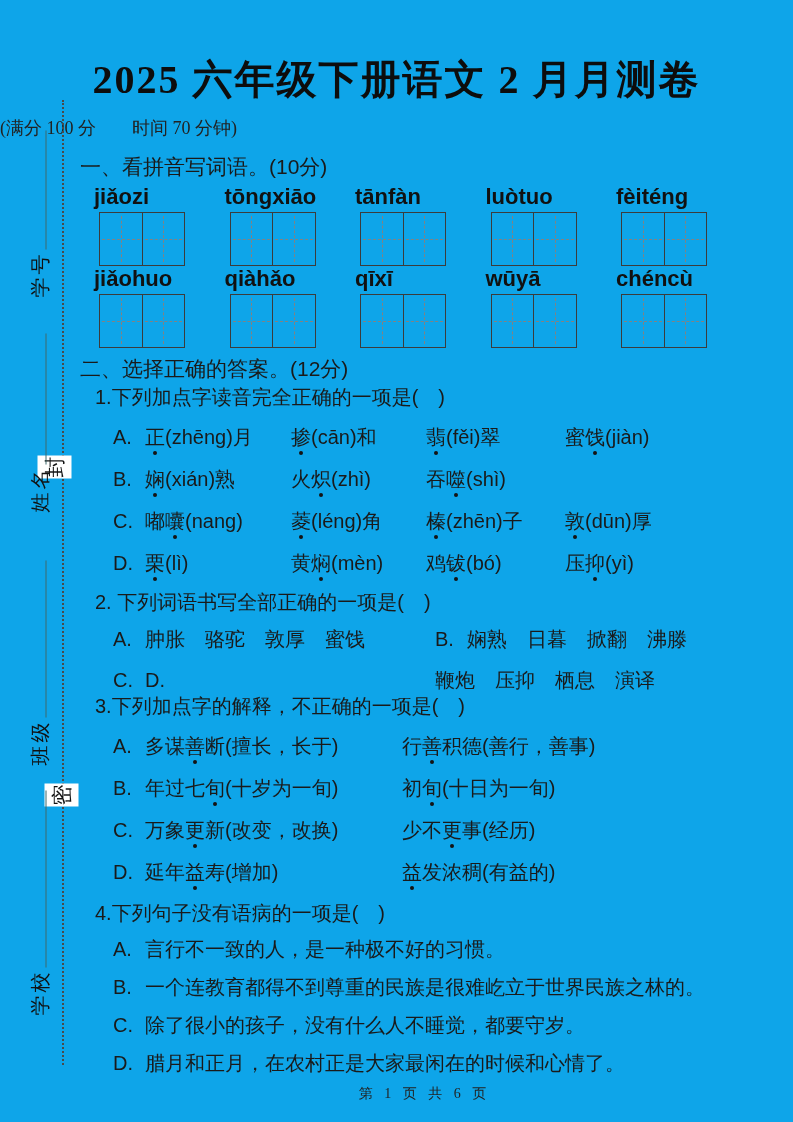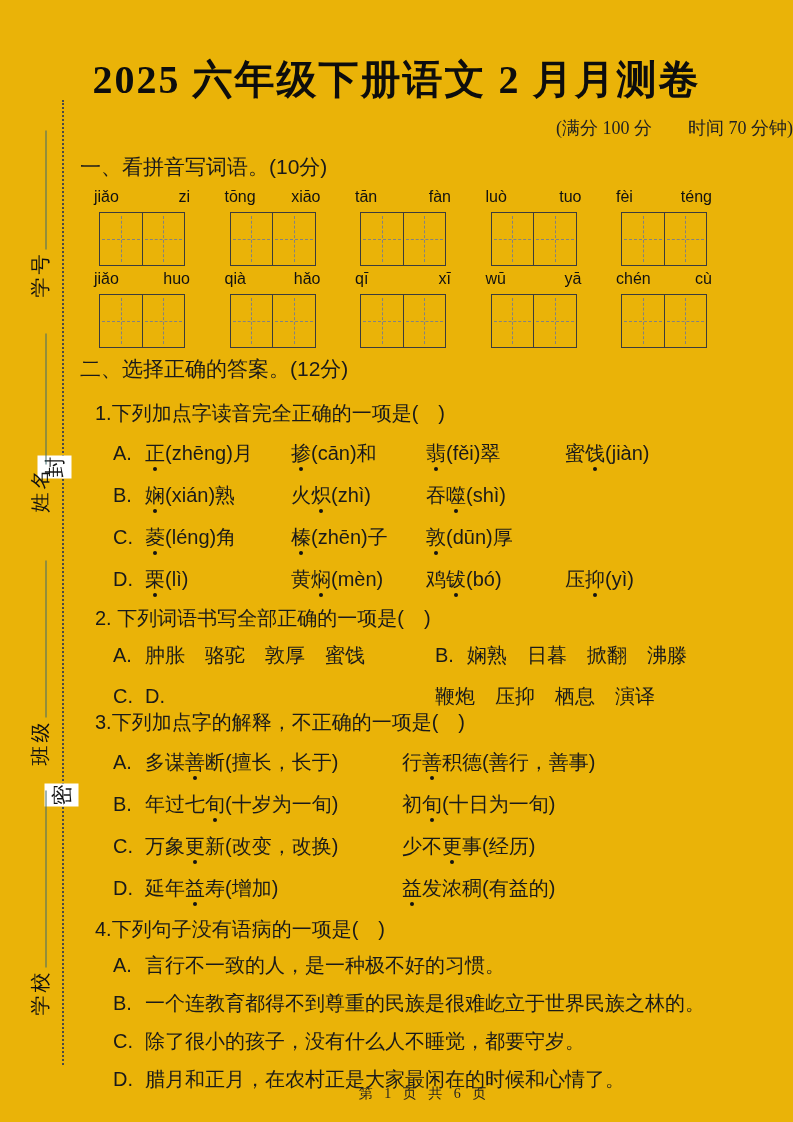--- a/index.html
+++ b/index.html
@@ -1,48 +1,48 @@
 <!DOCTYPE html>
 <html><head>
 <meta charset="utf-8">
 <style>
   html,body{margin:0;padding:0;background:#e8e8e8;}
-  .paper{position:relative;width:793px;height:1122px;background:#eab308;overflow:hidden;
+  .paper{position:relative;width:793px;height:1122px;background:#0ea5e9;overflow:hidden;
          font-family:"Liberation Sans", sans-serif;color:#1a1a1a;}
   
   .title{position:absolute;top:52px;left:0;right:0;text-align:center;
          font-family:"Liberation Serif", serif;font-weight:bold;font-size:40px;letter-spacing:2px;color:#0d0d0d;}
-  .subtitle{position:absolute;top:116px;left:0;right:0;text-align:right;
+  .subtitle{position:absolute;top:116px;left:0;right:0;text-align:left;
          font-family:"Liberation Serif", serif;font-size:18px;color:#222;}
   
   .seal-line{position:absolute;left:62px;top:100px;height:965px;width:0;border-left:2px dotted #4a4a4a;}
   .seal-char{position:absolute;transform:rotate(-90deg);font-size:21px;background:#fff;
          padding:3px 1px;color:#111;font-family:"Liberation Serif", serif;}
   .margin-field{position:absolute;height:28px;display:flex;align-items:flex-end;transform:rotate(-90deg);}
   .margin-field .flabel{font-size:20px;line-height:1;letter-spacing:3px;white-space:nowrap;
          font-family:"Liberation Serif", serif;color:#111;}
   .margin-field .fline{flex:1;border-bottom:1.6px solid #3f6a6d;margin-bottom:3px;margin-left:2px;}
   
   .main{position:absolute;left:80px;top:154px;width:677px;font-size:20px;line-height:26px;}
   .sec-heading{font-size:21px;line-height:26px;}
   .sec-heading.second{margin-top:8px;}
   
   .words-row{display:flex;justify-content:space-between;margin:4px 45px 0 14px;}
   .words-row.first{margin-top:4px;}
   .words-row.secondrow{margin-top:0;}
   .word-block{width:96px;}
-  .pinyin{display:flex;justify-content:space-between;font-size:16px;line-height:26px;color:#111;}
+  .pinyin{display:flex;justify-content:flex-start;font-size:22px;line-height:26px;color:#111;font-weight:bold;}
   .tian-grid{width:86px;height:54px;margin:2px auto 0;border:1.6px solid #3c3c3c;display:flex;box-sizing:border-box;}
   .cell{flex:1;position:relative;}
   .cell + .cell{border-left:1.6px solid #3c3c3c;}
   .cell::before{content:"";position:absolute;left:50%;top:3px;bottom:3px;border-left:1.5px dashed #828282;}
   .cell::after{content:"";position:absolute;top:50%;left:2px;right:2px;border-top:1.5px dashed #828282;}
   
   .stem{margin-left:15px;}
-  .stem.q1{margin-top:18px;}
+  .stem.q1{margin-top:2px;}
   .stem.q2{margin-top:13px;}
   .stem.q3{}
   .stem.q4{margin-top:15px;}
   .opt-row{margin-left:33px;}
   .opt-row.g4{display:grid;grid-template-columns:32px 146px 135px 139px auto;}
   .opt-row.g2w{display:grid;grid-template-columns:32px 290px 32px auto;}
   .opt-row.g2{display:grid;grid-template-columns:32px 257px auto;}
   .opt-row.g1{display:flex;}
   .opt-row.g1 .opt-label{width:32px;flex:0 0 32px;}
   .mt14{margin-top:14px;} .mt16{margin-top:16px;} .mt11{margin-top:11px;}
@@ -206,20 +206,21 @@
       <span class="opt-item"><span class="ch">蜜</span><span class="ch dot">饯</span><span class="ch">(</span><span class="ch">j</span><span class="ch">i</span><span class="ch">à</span><span class="ch">n</span><span class="ch">)</span></span>
     </div>
     <div class="opt-row g4 mt16">
       <span class="opt-label">B.</span>
       <span class="opt-item"><span class="ch dot">娴</span><span class="ch">(</span><span class="ch">x</span><span class="ch">i</span><span class="ch">á</span><span class="ch">n</span><span class="ch">)</span><span class="ch">熟</span></span>
       <span class="opt-item"><span class="ch">火</span><span class="ch dot">炽</span><span class="ch">(</span><span class="ch">z</span><span class="ch">h</span><span class="ch">ì</span><span class="ch">)</span></span>
       <span class="opt-item"><span class="ch">吞</span><span class="ch dot">噬</span><span class="ch">(</span><span class="ch">s</span><span class="ch">h</span><span class="ch">ì</span><span class="ch">)</span></span>
     </div>
     <div class="opt-row g4 mt16">
       <span class="opt-label">C.</span>
+      <span class="opt-item"><span class="ch">嘟</span><span class="ch dot">囔</span><span class="ch">(</span><span class="ch">n</span><span class="ch">a</span><span class="ch">n</span><span class="ch">g</span><span class="ch">)</span></span>
       <span class="opt-item"><span class="ch dot">菱</span><span class="ch">(</span><span class="ch">l</span><span class="ch">é</span><span class="ch">n</span><span class="ch">g</span><span class="ch">)</span><span class="ch">角</span></span>
       <span class="opt-item"><span class="ch dot">榛</span><span class="ch">(</span><span class="ch">z</span><span class="ch">h</span><span class="ch">ē</span><span class="ch">n</span><span class="ch">)</span><span class="ch">子</span></span>
       <span class="opt-item"><span class="ch dot">敦</span><span class="ch">(</span><span class="ch">d</span><span class="ch">ū</span><span class="ch">n</span><span class="ch">)</span><span class="ch">厚</span></span>
     </div>
     <div class="opt-row g4 mt16">
       <span class="opt-label">D.</span>
       <span class="opt-item"><span class="ch dot">栗</span><span class="ch">(</span><span class="ch">l</span><span class="ch">ì</span><span class="ch">)</span></span>
       <span class="opt-item"><span class="ch">黄</span><span class="ch dot">焖</span><span class="ch">(</span><span class="ch">m</span><span class="ch">è</span><span class="ch">n</span><span class="ch">)</span></span>
       <span class="opt-item"><span class="ch">鸡</span><span class="ch dot">钹</span><span class="ch">(</span><span class="ch">b</span><span class="ch">ó</span><span class="ch">)</span></span>
       <span class="opt-item"><span class="ch">压</span><span class="ch dot">抑</span><span class="ch">(</span><span class="ch">y</span><span class="ch">ì</span><span class="ch">)</span></span>

